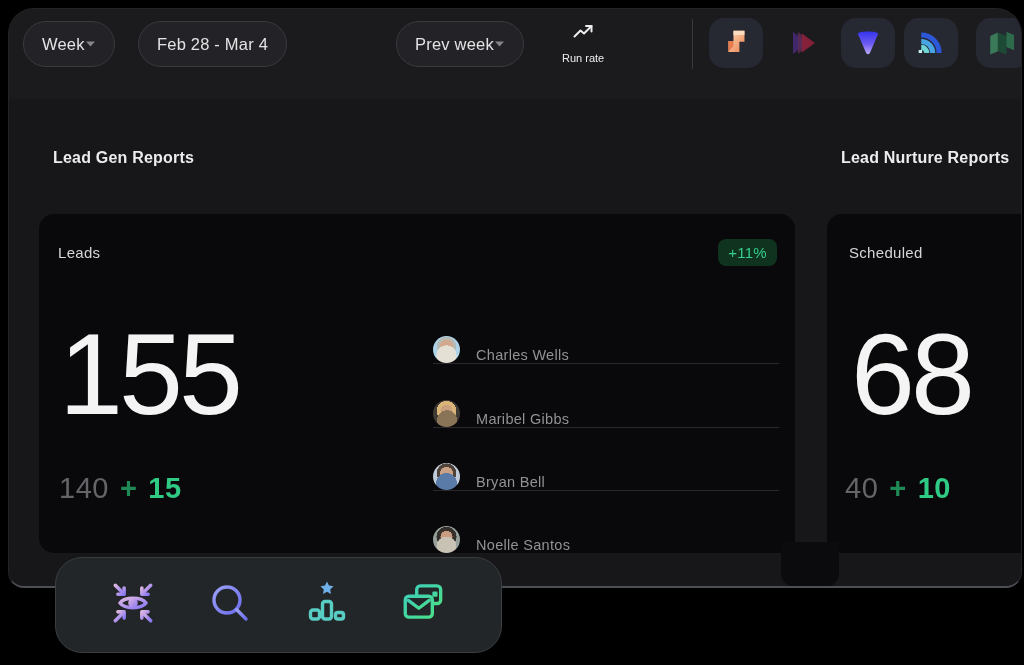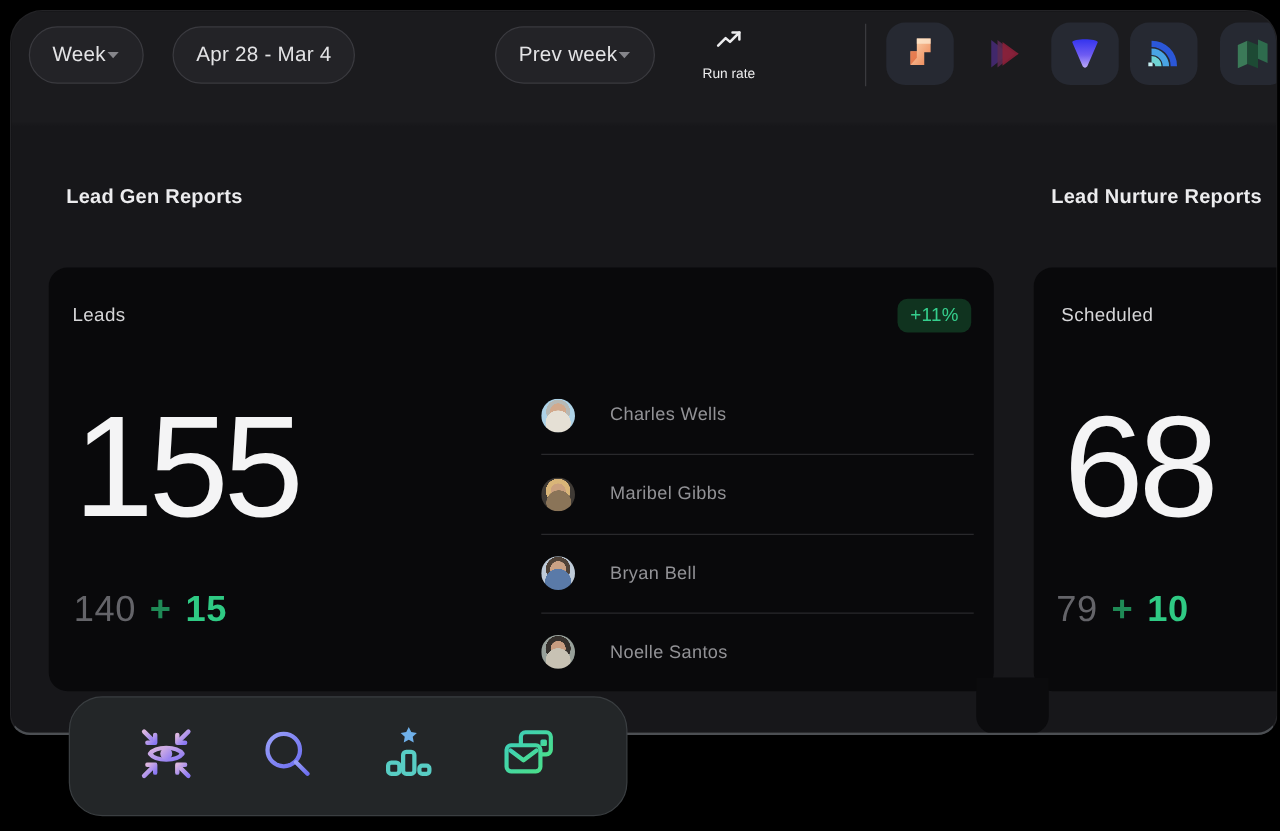--- a/index.html
+++ b/index.html
@@ -51,21 +51,21 @@
   #sched-card .big-number{ left:24px; }
   .delta-row{ position:absolute; left:20px; top:258px; font-size:29px; font-weight:500;
               letter-spacing:.5px; display:flex; gap:11px; }
   #sched-card .delta-row{ left:18px; }
   .delta-prev{ color:#646469; }
   .delta-plus{ color:#1f8a56; font-weight:600; }
   .delta-val{ color:#2fca84; font-weight:600; }
 
   
   .people{ position:absolute; left:394px; right:16px; top:87px; bottom:0; display:flex; flex-direction:column; }
-  .person{ flex:1; display:flex; align-items:center; gap:28px; border-bottom:1px solid #29292c; cursor:pointer; }
+  .person{ flex:1; display:flex; align-items:flex-end; gap:16px; border-bottom:1px solid #29292c; cursor:pointer; }
   .person:last-child{ border-bottom:none; }
   .avatar{ width:27px; height:27px; border-radius:50%; flex:0 0 27px; }
   .av1{ background:radial-gradient(circle at 50% 72%, #e5e0d5 0 42%, transparent 43%),
                radial-gradient(circle at 50% 38%, #d2a98c 0 30%, #b7b9b5 31% 44%, transparent 45%), #aed3e8; }
   .av2{ background:radial-gradient(circle at 52% 75%, #8a7458 0 40%, transparent 41%),
                radial-gradient(circle at 50% 40%, #caa07e 0 28%, #d9b578 29% 46%, transparent 47%), #3f3a35; }
   .av3{ background:radial-gradient(circle at 50% 76%, #5a7aa8 0 42%, transparent 43%),
                radial-gradient(circle at 50% 38%, #caa184 0 29%, #4f4238 30% 45%, transparent 46%), #bfcbd8; }
   .av4{ background:radial-gradient(circle at 50% 76%, #c8c2b4 0 40%, transparent 41%),
                radial-gradient(circle at 50% 40%, #c89c80 0 28%, #35302c 29% 47%, transparent 48%), #97a09a; }
@@ -93,21 +93,21 @@
     <div class="pill" style="left:14px;">
       <span>Week</span>
       <span class="chev">
         <svg width="11" height="8" viewBox="0 0 11 8">
             <path d="M1 1.5 L5.5 6.5 L10 1.5 Z" fill="#85858a"></path>
           </svg>
       </span>
     </div>
 
     <div class="pill" style="left:129px;">
-      <span>Apr 28 - Mar 4</span>
+      <span>Feb 28 - Mar 4</span>
     </div>
 
 
     <div class="pill" style="left:387px;">
       <span>Prev week</span>
       <span class="chev">
         <svg width="11" height="8" viewBox="0 0 11 8">
             <path d="M1 1.5 L5.5 6.5 L10 1.5 Z" fill="#85858a"></path>
           </svg>
       </span>
@@ -216,21 +216,21 @@
         <span class="avatar av4"></span>
         <span class="person-name">Noelle Santos</span>
       </div>
     </div>
   </div>
 
   <div class="card" id="sched-card">
     <div class="card-title">Scheduled</div>
     <div class="big-number">68</div>
     <div class="delta-row">
-      <span class="delta-prev">79</span>
+      <span class="delta-prev">40</span>
       <span class="delta-plus">+</span>
       <span class="delta-val">10</span>
     </div>
   </div>
 
   <div class="peek"></div>
 </div>
 
 <div class="actionbar">
 

